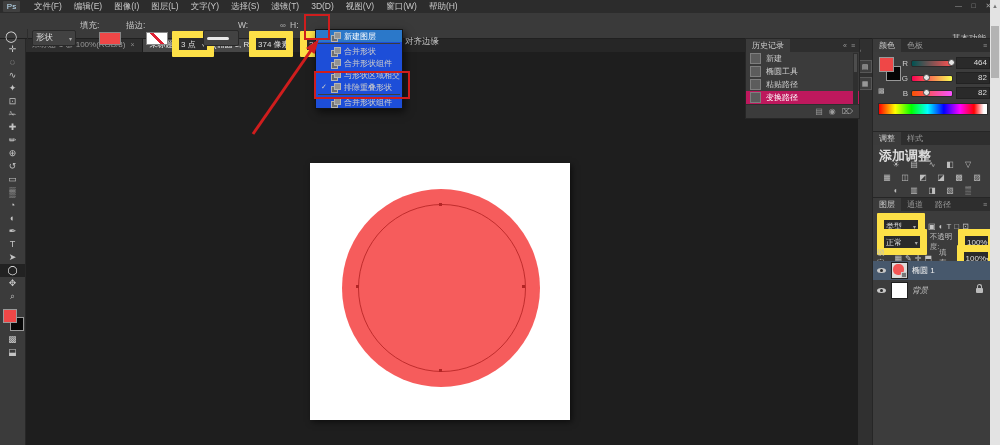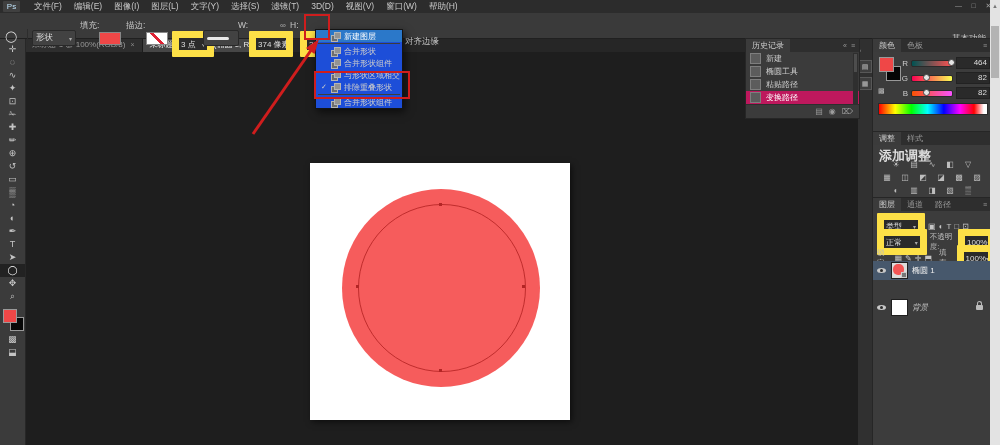--- a/index.html
+++ b/index.html
@@ -386,21 +386,21 @@
     <span class="fld" style="width:24px">
       <span>100%</span>
       <span class="arr" style="margin-left:auto">▾</span>
     </span>
   </div>
   <div class="lrow lay sel" style="top:63px">
     <span class="eye"></span>
     <span class="thumb thumb1"></span>
     <span>椭圆 1</span>
   </div>
-  <div class="lrow lay" style="top:100px">
+  <div class="lrow lay" style="top:83px">
     <span class="eye"></span>
     <span class="thumb"></span>
     <span style="font-style:italic">背景</span>
     <span class="padlock"></span>
   </div>
 </div>
 
 <div class="abs pagescroll">
   <span class="up">▲</span>
   <i></i>

